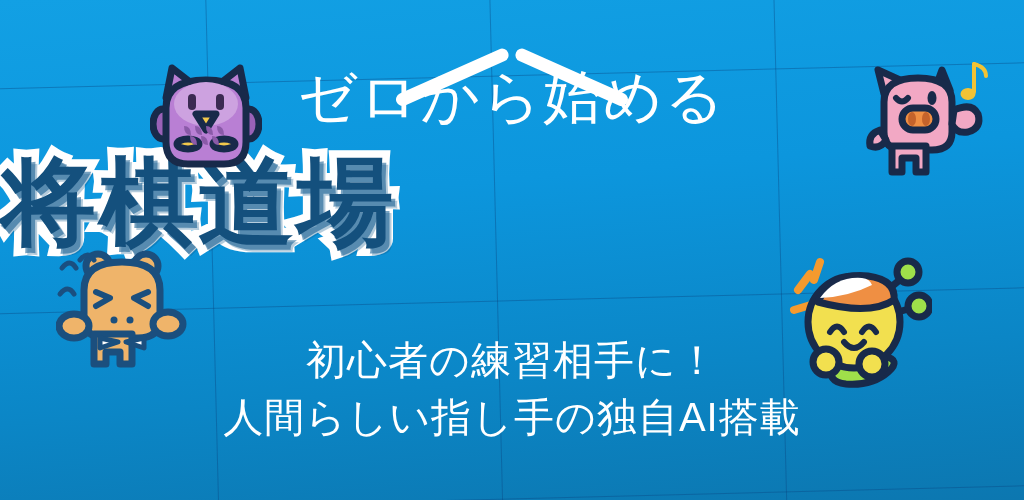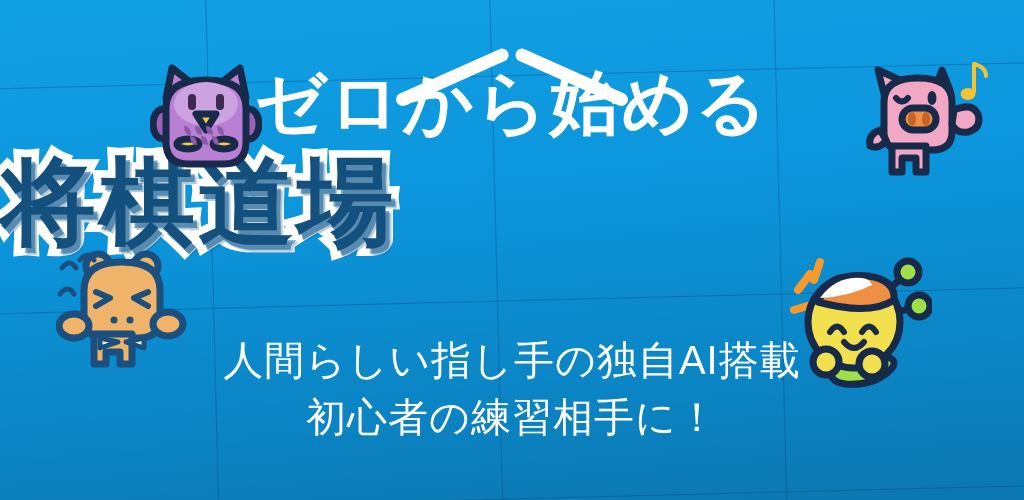--- a/index.html
+++ b/index.html
@@ -54,22 +54,22 @@
   #roof .beam.left  { transform-origin: right center; transform: translateX(-126px) rotate(-24deg); }
   #roof .beam.right { transform-origin: left center;  transform: translateX(4px)    rotate(24deg); }
 
   
   #kicker {
     position: absolute;
     left: 0; right: 0;
     top: 68px;
     text-align: center;
     color: #ffffff;
-    font-size: 70px;
-    font-weight: 700;
+    font-size: 58px;
+    font-weight: 400;
     letter-spacing: 2px;
     line-height: 1;
     white-space: nowrap;
   }
   #main-title {
     position: absolute;
     left: 0; right: 0;
     top: 150px;
     font-size: 96px;
     font-weight: 700;
@@ -125,22 +125,22 @@
   <div id="roof">
     <div class="beam left"></div>
     <div class="beam right"></div>
   </div>
 
   <div id="kicker">ゼロから始める</div>
 
   <div id="main-title">将棋道場</div>
 
   <div id="subtitle">
+    <span class="sub-line">初心者の練習相手に！</span>
     <span class="sub-line">人間らしい指し手の独自AI搭載</span>
-    <span class="sub-line">初心者の練習相手に！</span>
   </div>
 
   <svg id="owl" class="mascot" viewBox="0 0 112 120">
     <g stroke="#182a4a" stroke-width="7" stroke-linejoin="round" stroke-linecap="round">
       <path d="M16 46 L22 16 L40 30 Z" fill="#b97fd4"></path>
       <path d="M96 46 L90 16 L72 30 Z" fill="#b97fd4"></path>
       <ellipse cx="13" cy="72" rx="10" ry="15" fill="#9a62b8"></ellipse>
       <ellipse cx="99" cy="72" rx="10" ry="15" fill="#9a62b8"></ellipse>
       <path d="M16 56 q0 -28 40 -28 q40 0 40 28 l0 34 q0 22 -22 22 l-36 0 q-22 0 -22 -22 Z" fill="#b97fd4"></path>
       <ellipse cx="56" cy="52" rx="32" ry="22" fill="#cda2e0" stroke="none"></ellipse>

